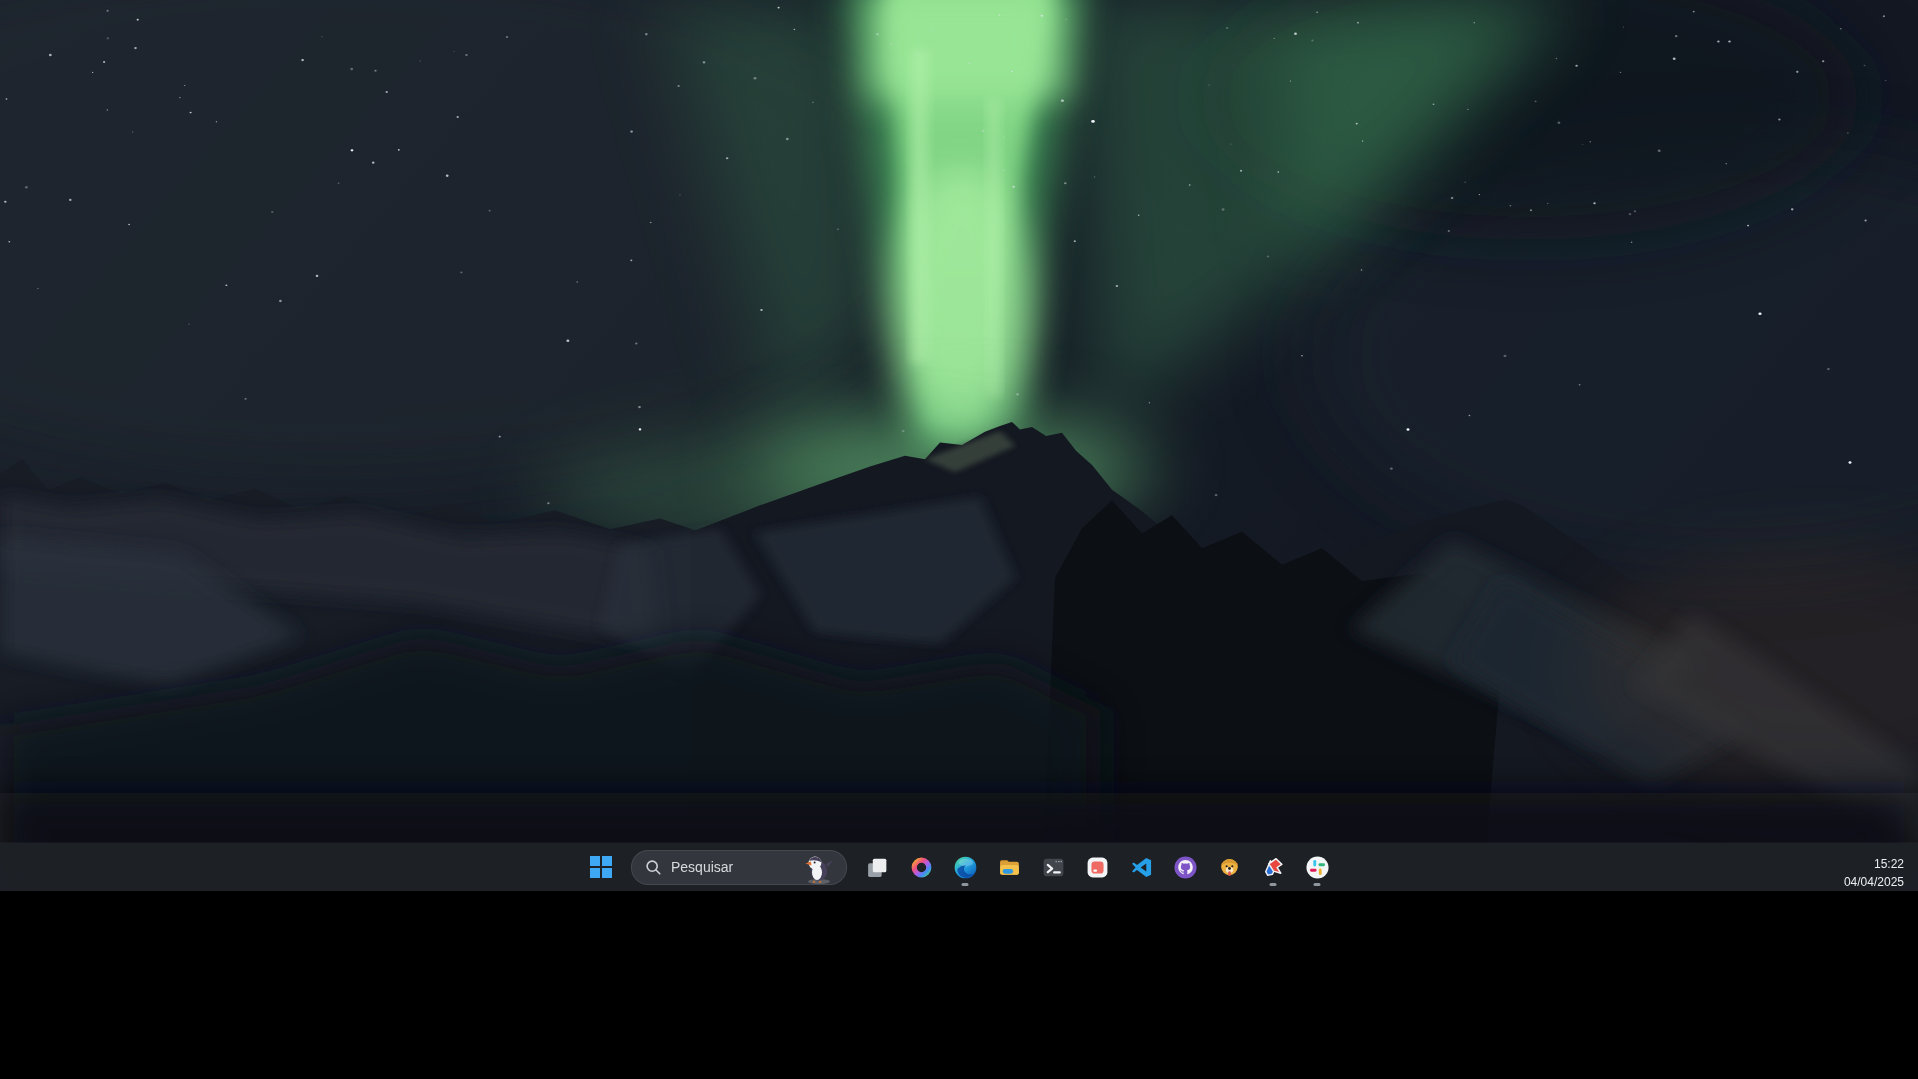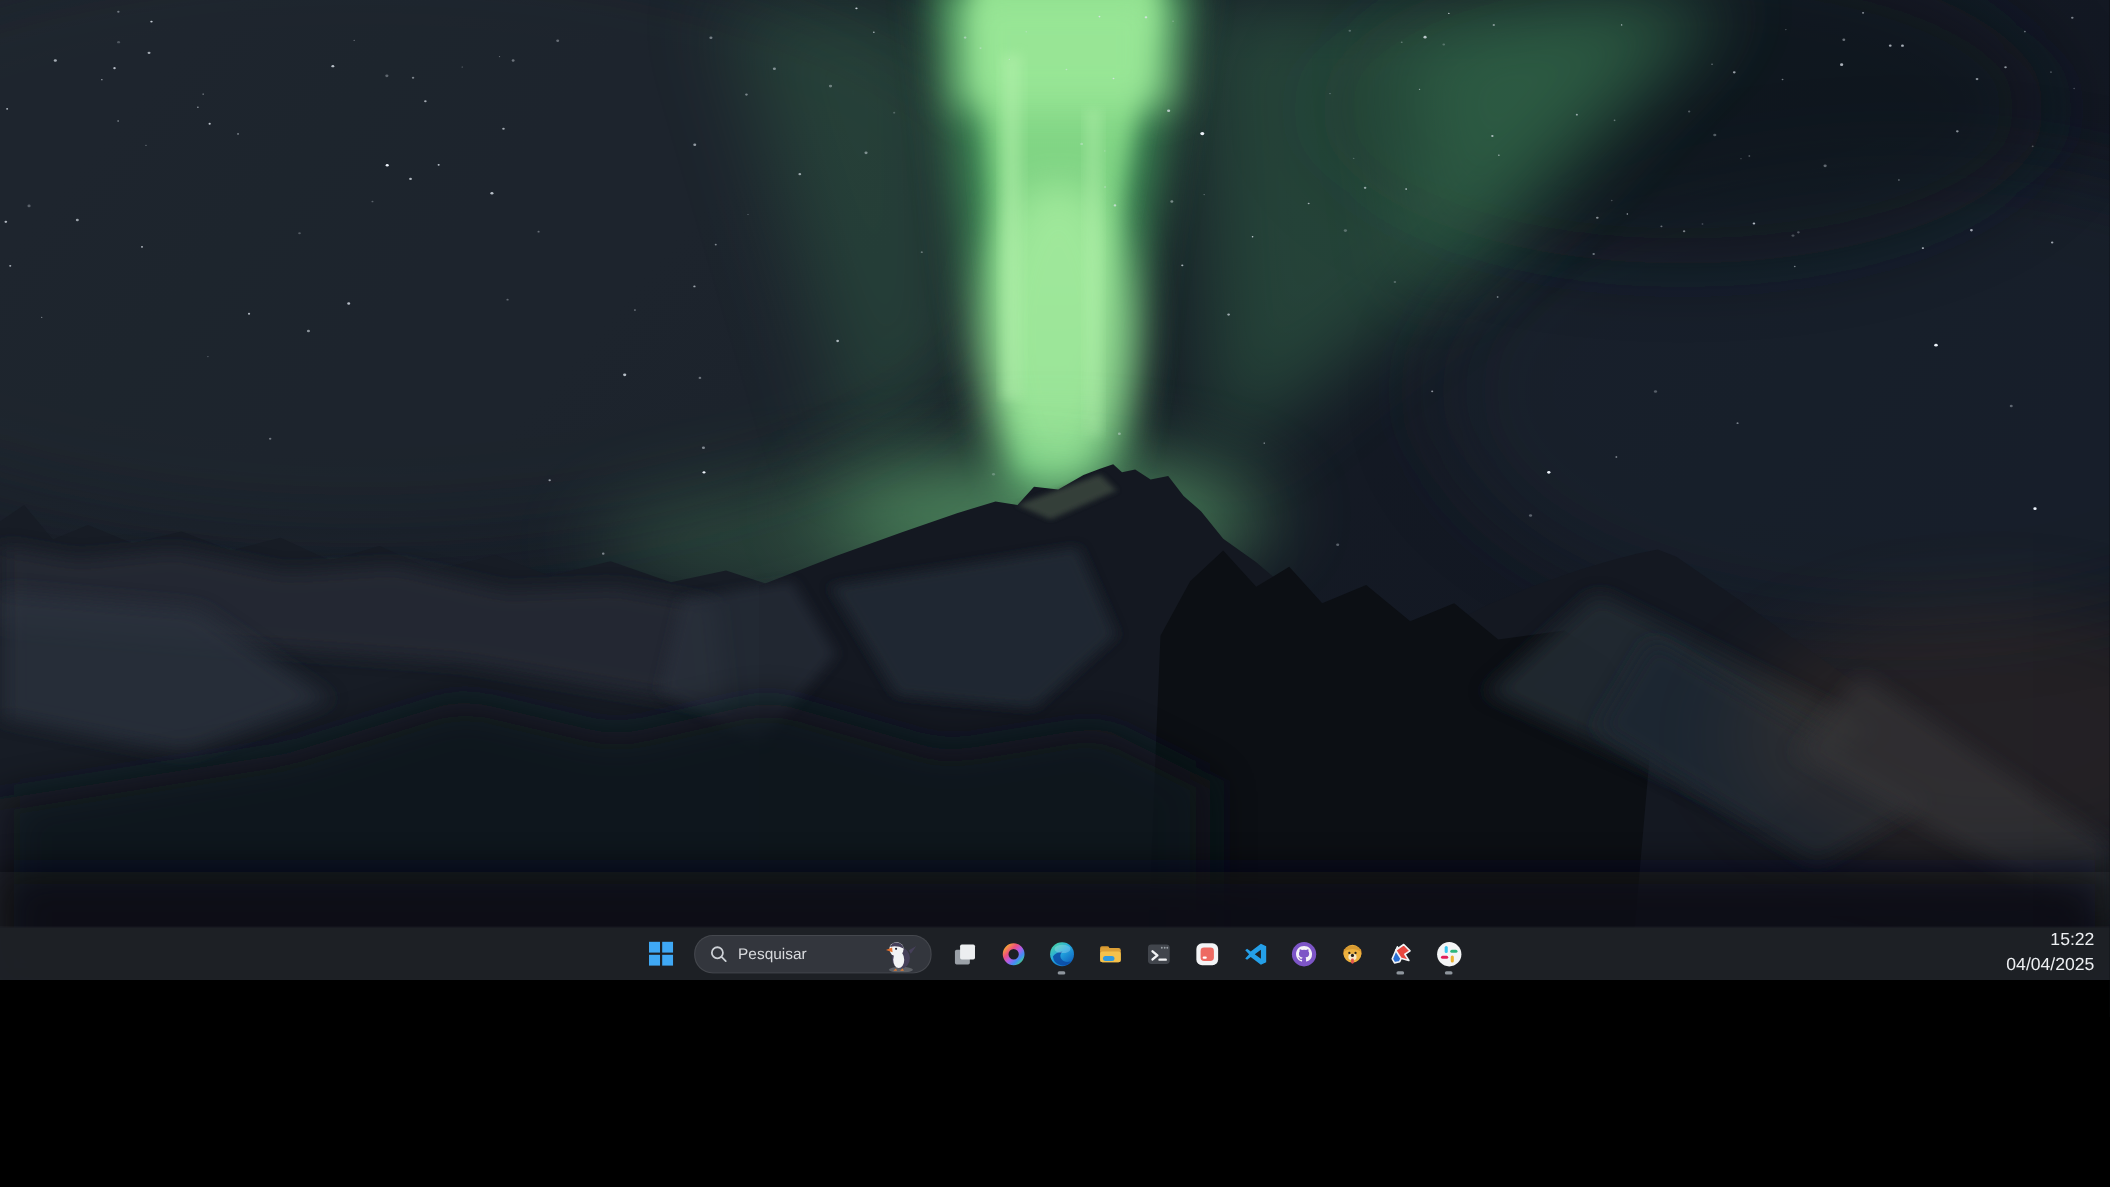--- a/index.html
+++ b/index.html
@@ -20,22 +20,22 @@
   .tb-button.running::after{content:"";position:absolute;bottom:1px;left:50%;
              transform:translateX(-50%);width:7px;height:3px;border-radius:2px;
              background:#8f969e;}
   .search-pill{position:relative;display:flex;align-items:center;height:33px;width:214px;
              margin:0 6px;border-radius:17px;background:#33363d;
              border:1px solid rgba(255,255,255,0.09);cursor:pointer;overflow:hidden;}
   .search-pill .mag{margin:0 8px 0 12px;flex:0 0 auto;display:flex;}
   .search-pill .stext{flex:1;font-size:14px;color:#d8dadd;white-space:nowrap;}
   .search-pill .puffin{flex:0 0 auto;align-self:flex-end;margin-right:10px;display:flex;}
   .tb-clock{position:absolute;right:0;top:0;bottom:0;display:flex;flex-direction:column;
-            justify-content:flex-start;align-items:flex-end;padding:0 14px;cursor:pointer;
-            color:#edeff2;font-size:16px;line-height:1.45;text-align:right;border-radius:6px;}
+            justify-content:flex-end;align-items:flex-end;padding:0 14px;cursor:pointer;
+            color:#edeff2;font-size:12px;line-height:1.45;text-align:right;border-radius:6px;}
 </style>
 </head>
 <body>
 
 <div class="screen">
 
   <div class="wallpaper">
     <svg viewBox="0 0 1918 1079" preserveAspectRatio="none">
       <defs>
         <linearGradient id="skyg" x1="0" y1="0" x2="1" y2="0.4">

